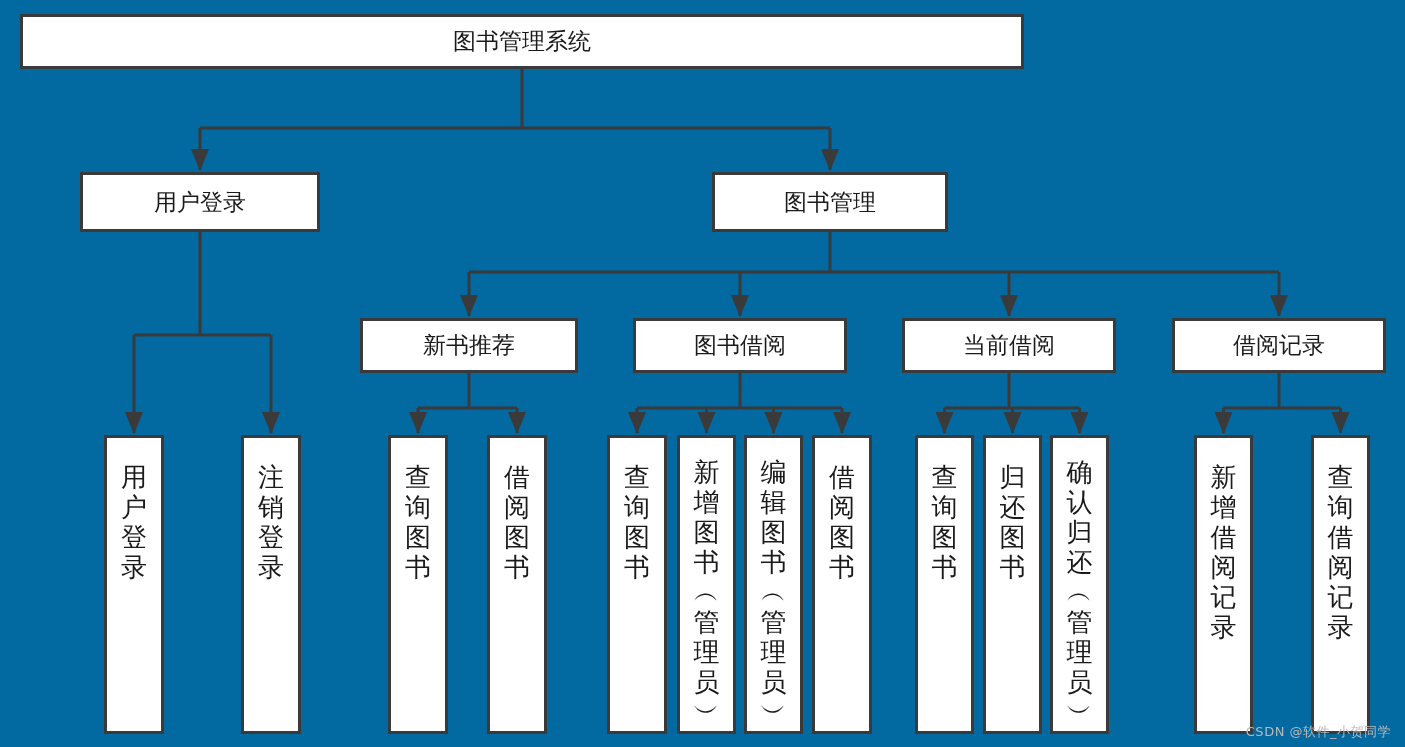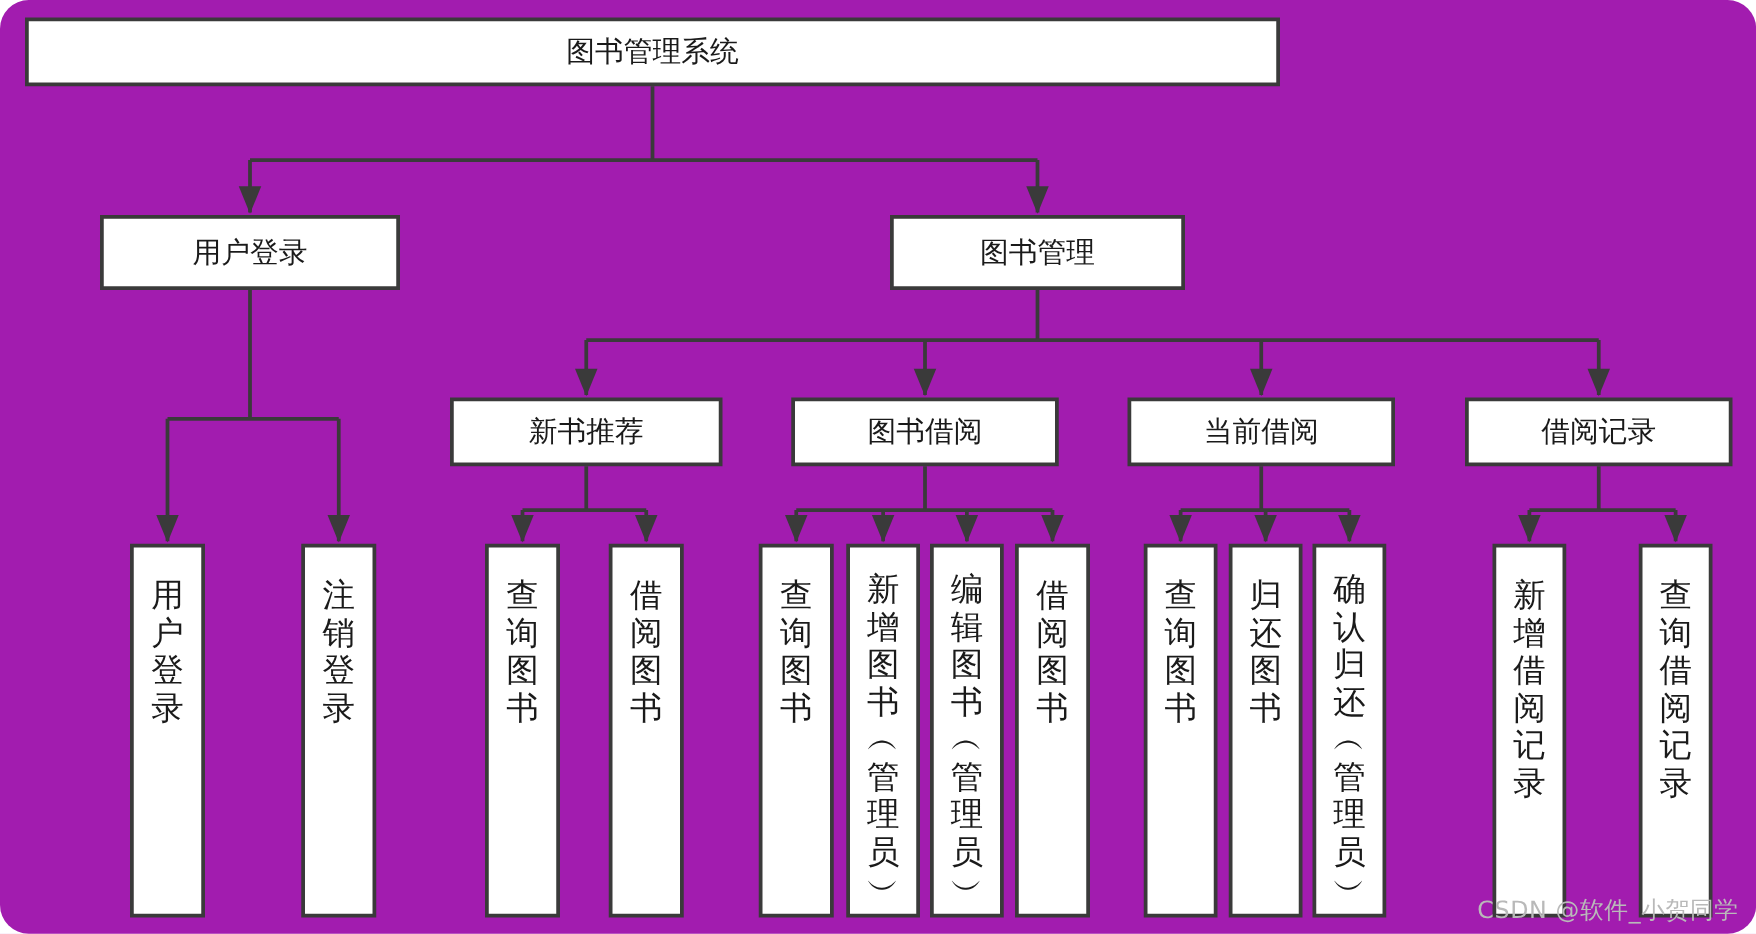--- a/index.html
+++ b/index.html
@@ -11,22 +11,21 @@
   body {
     font-family: "DejaVu Sans", "Liberation Sans", sans-serif;
     width: 1405px;
     height: 747px;
     overflow: hidden;
   }
   #diagram-root {
     position: relative;
     width: 1405px;
     height: 747px;
-    background: #a21caf;
-    border-radius: 23px;
+    background: #0369a1;
   }
   svg#tree-svg {
     position: absolute;
     top: 0;
     left: 0;
     width: 1405px;
     height: 747px;
     display: block;
   }
   .box-rect {
@@ -56,21 +55,21 @@
     font-size: 26px;
     fill: #1a1a1a;
     text-anchor: middle;
     dominant-baseline: middle;
   }
   .watermark {
     position: absolute;
     right: 14px;
     bottom: 6px;
     font-family: "DejaVu Sans", "Liberation Sans", sans-serif;
-    font-size: 19px;
+    font-size: 13px;
     color: #b9b9b9;
     letter-spacing: 0.5px;
     white-space: nowrap;
     user-select: none;
   }
 </style>
 </head>
 <body>
 
 <div id="diagram-root">

